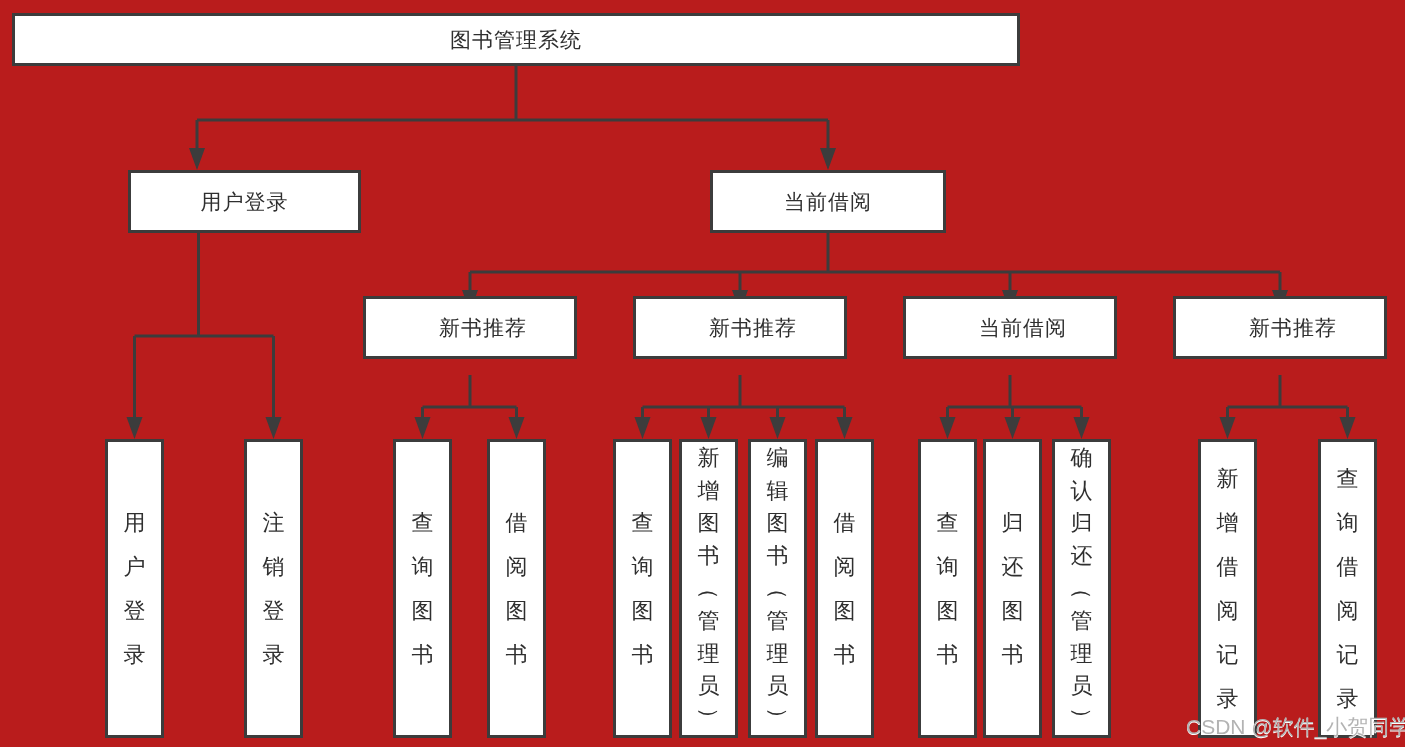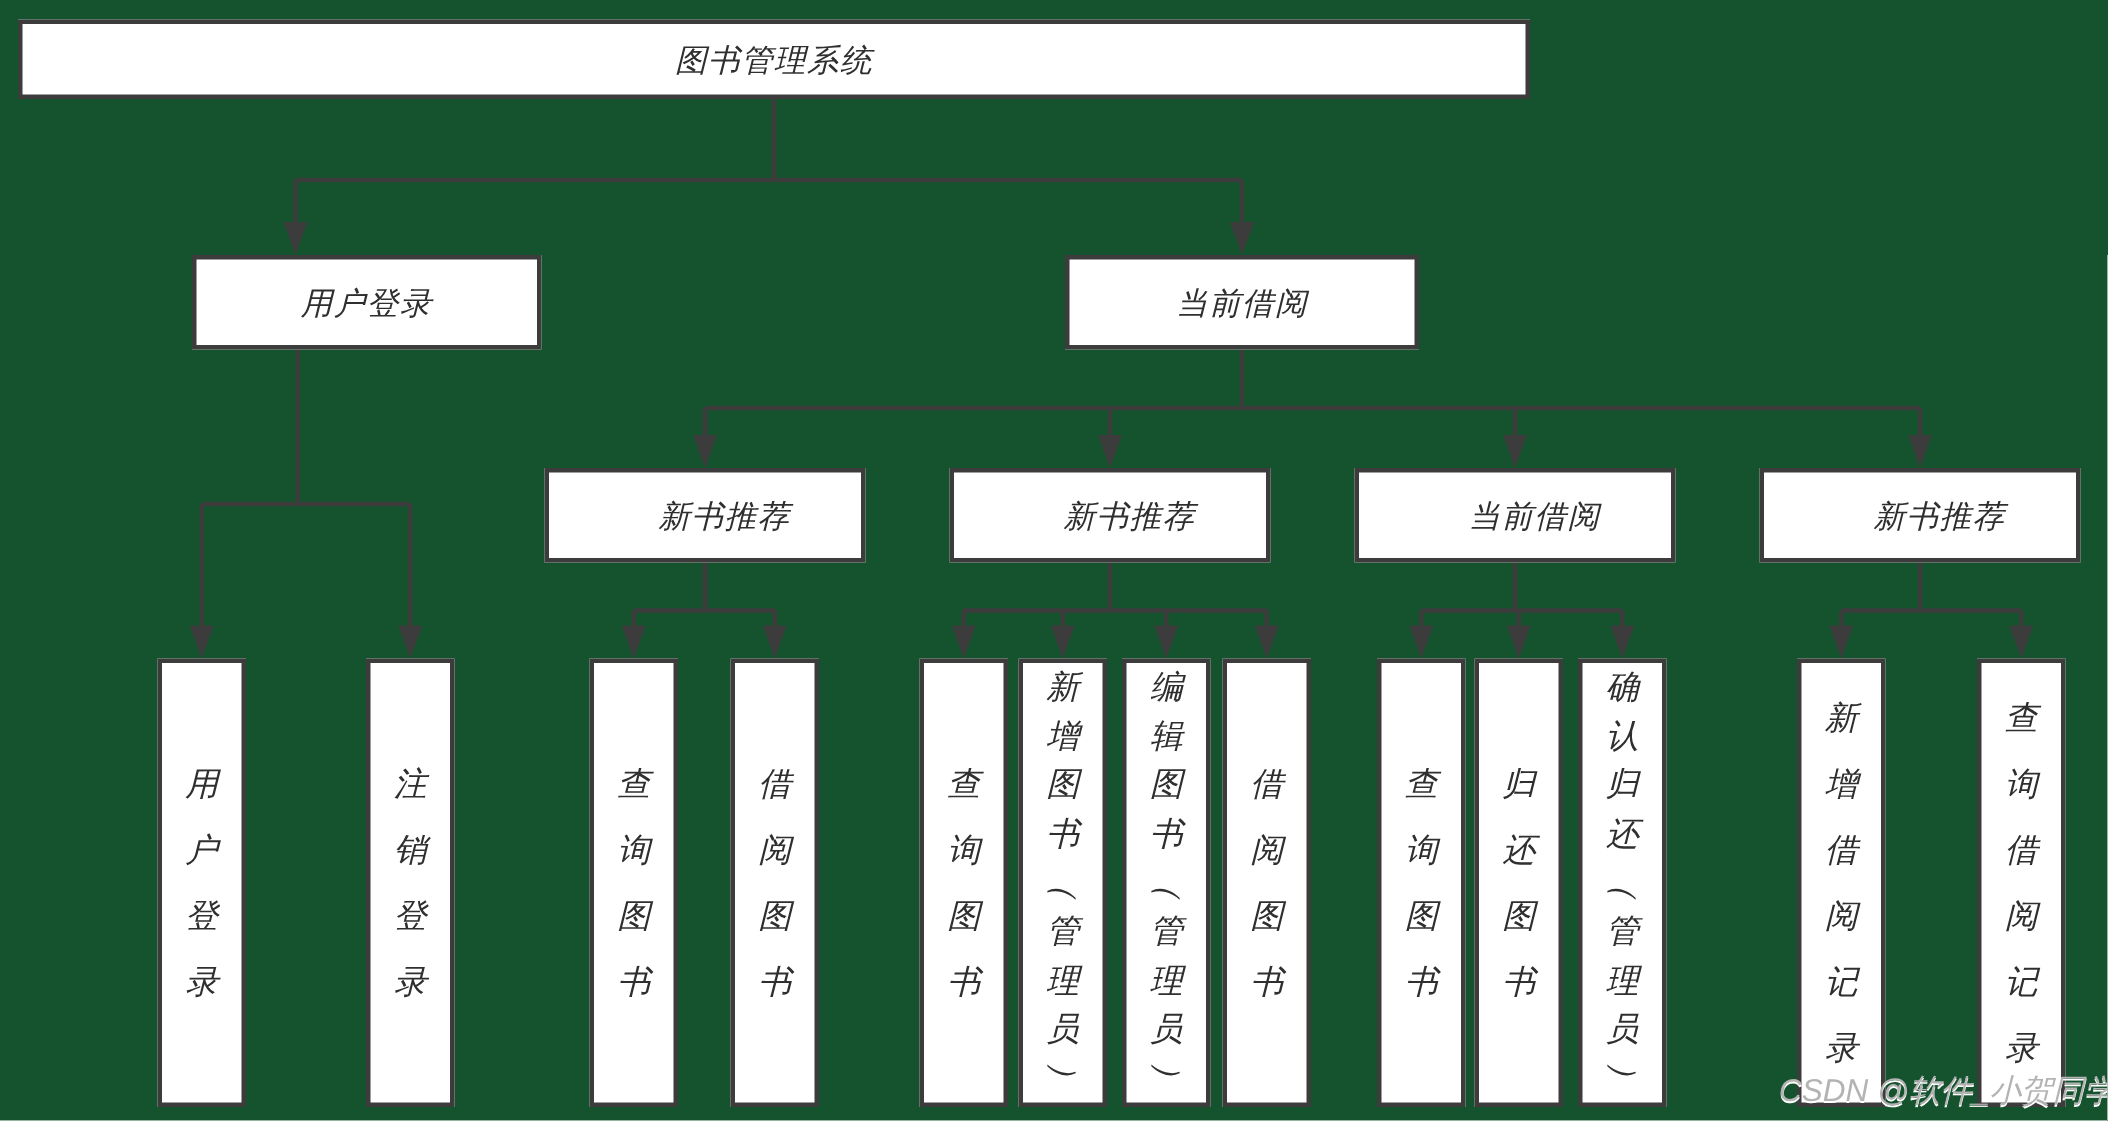--- a/index.html
+++ b/index.html
@@ -1,45 +1,44 @@
 <!DOCTYPE html>
 <html><head>
 <meta charset="utf-8">
 <style>
   * { box-sizing: border-box; margin: 0; padding: 0; }
   html, body { background: #ffffff; }
   .stage {
     position: relative;
     width: 1405px;
     height: 747px;
-    background: #14532d;
+    background: #b91c1c;
     overflow: hidden;
     font-family: "Liberation Sans", sans-serif;
     color: #2f2f2f;
-    font-style: italic;
   }
   svg.connectors {
     position: absolute;
     left: 0; top: 0;
     width: 1405px; height: 747px;
   }
   .node {
     position: absolute;
     background: #ffffff;
     border: 3px solid #3c3c3c;
     display: flex;
     align-items: center;
     justify-content: center;
     font-size: 21px;
     letter-spacing: 1px;
   }
   .root-node  { left: 12px;  top: 13px;  width: 1008px; height: 53px; }
   .l2-a { left: 82px;  top: 170px; width: 233px; height: 63px; margin-left: 46px; }
   .l2-b { left: 710px; top: 170px; width: 236px; height: 63px; }
-  .l3   { top: 312px; width: 214px; height: 63px; padding-left: 26px; }
+  .l3   { top: 296px; width: 214px; height: 63px; padding-left: 26px; }
   .l3-1 { left: 363px; }
   .l3-2 { left: 633px; }
   .l3-3 { left: 903px; }
   .l3-4 { left: 1173px; }
   .leaf {
     top: 439px;
     width: 59px;
     height: 299px;
     flex-direction: column;
     font-size: 22px;

